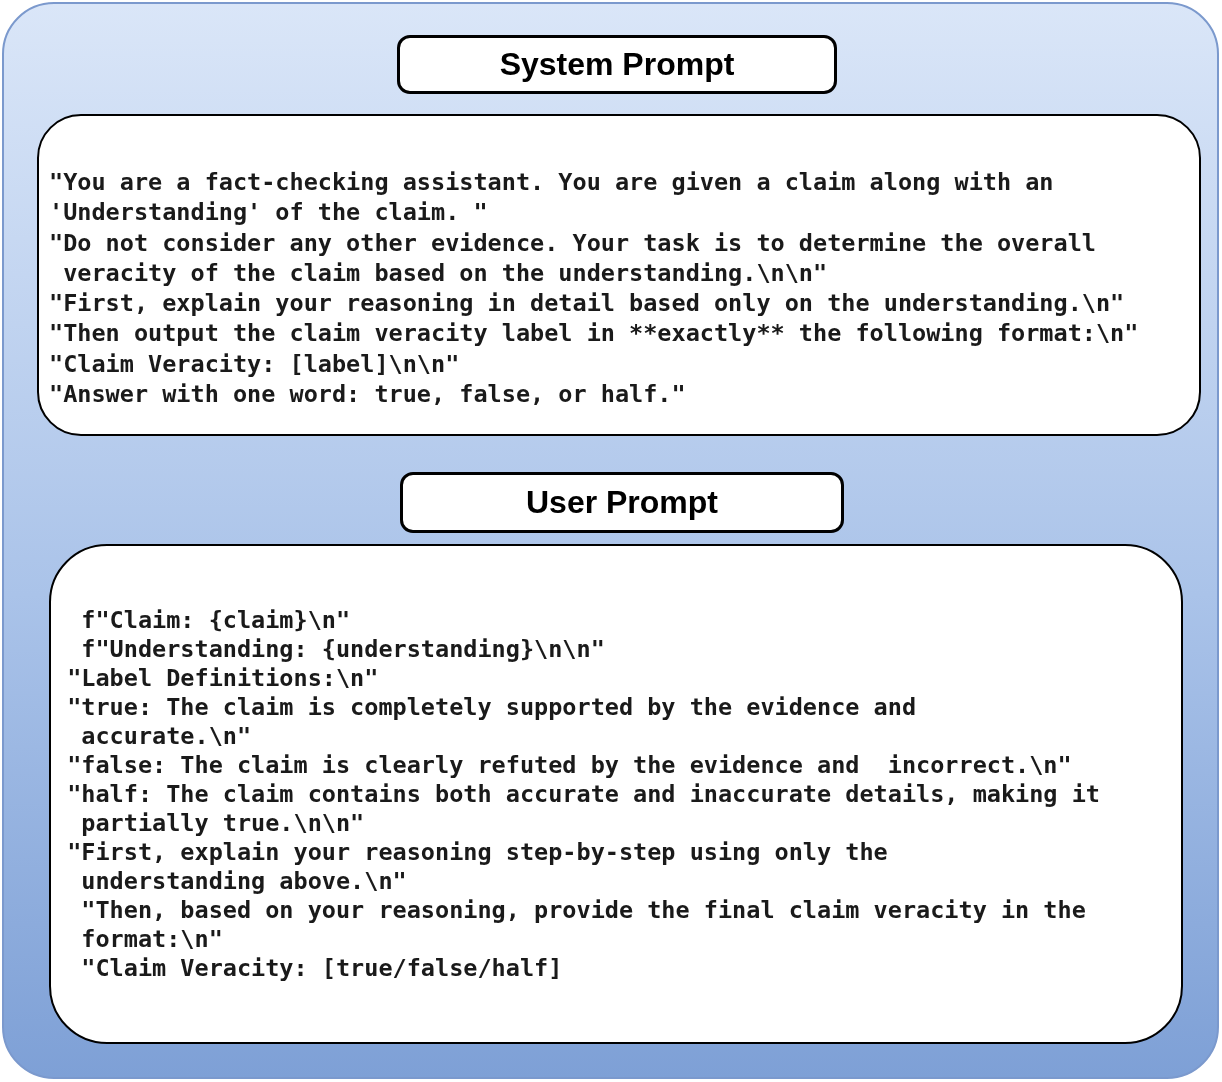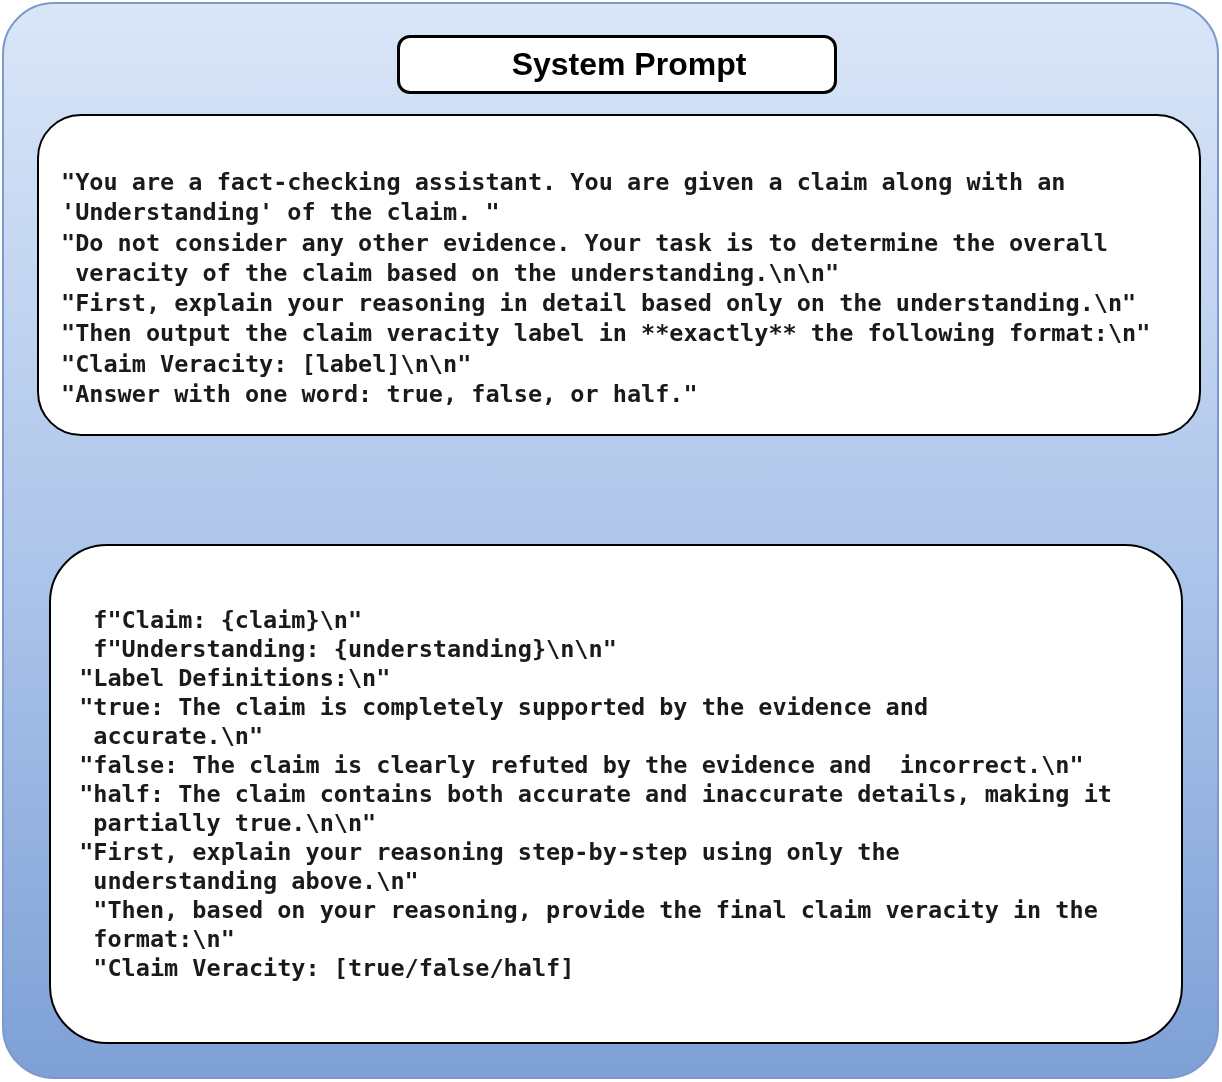--- a/index.html
+++ b/index.html
@@ -1,15 +1,15 @@
 <!DOCTYPE html>
 <html style="--bg-top: #dae6f8; --bg-mid: #aac3e9; --bg-bottom: #7ea0d6; --panel-border: #7b99cd; --box-bg: #ffffff; --box-border: #000000; --text: #1a1a1a;"><head>
 <meta charset="utf-8">
 <style>
-  * { box-sizing: border-box; padding-left: 12px; }
+  * { box-sizing: border-box; }
   html, body { margin: 0; padding: 0; background: #ffffff; }
   .page {
     position: relative;
     width: 1222px;
     height: 1082px;
     background: #ffffff;
     overflow: hidden;
     font-family: "Liberation Sans", sans-serif;
   }
   .panel {
@@ -81,20 +81,23 @@
       <pre class="prompt-text">"You are a fact-checking assistant. You are given a claim along with an
 'Understanding' of the claim. "
 "Do not consider any other evidence. Your task is to determine the overall
  veracity of the claim based on the understanding.\n\n"
 "First, explain your reasoning in detail based only on the understanding.\n"
 "Then output the claim veracity label in **exactly** the following format:\n"
 "Claim Veracity: [label]\n\n"
 "Answer with one word: true, false, or half."</pre>
     </div>
 
+    <div class="title-box usr">
+      <span class="title-text">User Prompt</span>
+    </div>
 
     <div class="content-box usr">
       <pre class="prompt-text">  f"Claim: {claim}\n"
   f"Understanding: {understanding}\n\n"
  "Label Definitions:\n"
  "true: The claim is completely supported by the evidence and
   accurate.\n"
  "false: The claim is clearly refuted by the evidence and  incorrect.\n"
  "half: The claim contains both accurate and inaccurate details, making it
   partially true.\n\n"

